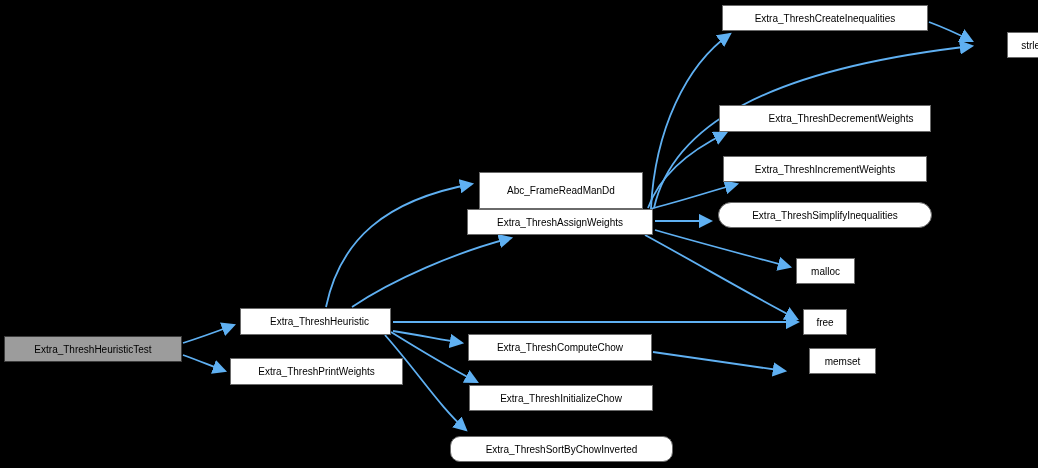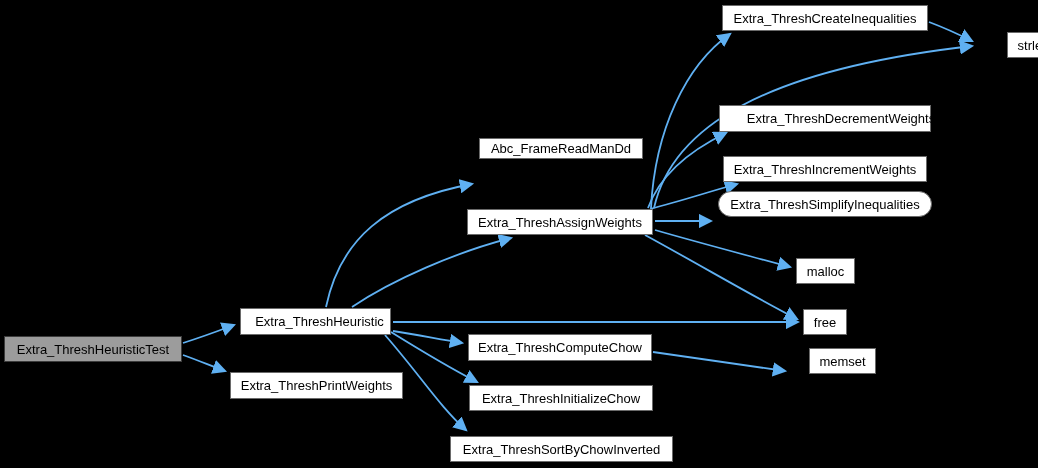--- a/index.html
+++ b/index.html
@@ -21,21 +21,21 @@
   }
   #edges{position:absolute;left:0;top:0;width:1038px;height:468px;}
   .edge{fill:none;stroke:var(--edge);stroke-width:1.8px;}
   #arrowhead-shape{fill:var(--edge);}
   .node{
     position:absolute;
     box-sizing:border-box;
     background:var(--node-fill);
     border:1px solid var(--node-border);
     color:var(--text);
-    font-size:13px;
+    font-size:10px;
     display:flex;align-items:center;justify-content:center;
     white-space:nowrap;
     cursor:pointer;
   }
   .node.highlight{
     background:var(--hl-fill);
     border:1.5px solid var(--hl-border);
   }
 </style>
 </head>
@@ -65,41 +65,41 @@
     <path class="edge" d="M655,230 C700,243 746,255 790,267" marker-end="url(#arw)"></path>
     <path class="edge" d="M645,235 C700,265 756,298 797,319" marker-end="url(#arw)"></path>
     <path class="edge" d="M929,22 C945,28 958,34 972,41" marker-end="url(#arw)"></path>
     <path class="edge" d="M653,352 C697,358 741,365 785,371" marker-end="url(#arw)"></path>
   </svg>
 
   <div class="node highlight" style="left:4px;top:336px;width:178px;height:26px;">Extra_ThreshHeuristicTest</div>
 
   <div class="node" style="left:240px;top:308px;width:151px;height:27px;padding-left:8px;">Extra_ThreshHeuristic</div>
 
-  <div class="node" style="left:230px;top:372px;width:173px;height:27px;">Extra_ThreshPrintWeights</div>
+  <div class="node" style="left:230px;top:358px;width:173px;height:27px;">Extra_ThreshPrintWeights</div>
 
-  <div class="node" style="left:479px;top:138px;width:164px;height:21px;">Abc_FrameReadManDd</div>
+  <div class="node" style="left:479px;top:172px;width:164px;height:37px;">Abc_FrameReadManDd</div>
 
   <div class="node" style="left:467px;top:209px;width:186px;height:26px;">Extra_ThreshAssignWeights</div>
 
   <div class="node" style="left:722px;top:5px;width:206px;height:26px;">Extra_ThreshCreateInequalities</div>
 
   <div class="node" style="left:979px;top:32px;width:53px;height:26px;margin-left:28px;">strlen</div>
 
   <div class="node" style="left:719px;top:105px;width:212px;height:27px;padding-left:32px;">Extra_ThreshDecrementWeights</div>
 
   <div class="node" style="left:723px;top:156px;width:204px;height:26px;">Extra_ThreshIncrementWeights</div>
 
-  <div class="node" style="left:718px;top:191px;width:214px;height:26px;border-radius:13px;">Extra_ThreshSimplifyInequalities</div>
+  <div class="node" style="left:718px;top:202px;width:214px;height:26px;border-radius:13px;">Extra_ThreshSimplifyInequalities</div>
 
   <div class="node" style="left:796px;top:258px;width:59px;height:26px;">malloc</div>
 
   <div class="node" style="left:803px;top:309px;width:44px;height:26px;">free</div>
 
   <div class="node" style="left:468px;top:334px;width:184px;height:27px;">Extra_ThreshComputeChow</div>
 
   <div class="node" style="left:791px;top:348px;width:67px;height:26px;margin-left:18px;">memset</div>
 
   <div class="node" style="left:469px;top:385px;width:184px;height:26px;">Extra_ThreshInitializeChow</div>
 
-  <div class="node" style="left:450px;top:436px;width:223px;height:26px;">Extra_ThreshSortByChowInverted</div>
+  <div class="node" style="left:450px;top:436px;width:223px;height:26px;border-radius:10px;">Extra_ThreshSortByChowInverted</div>
 
 </div>
 
 </body></html>

